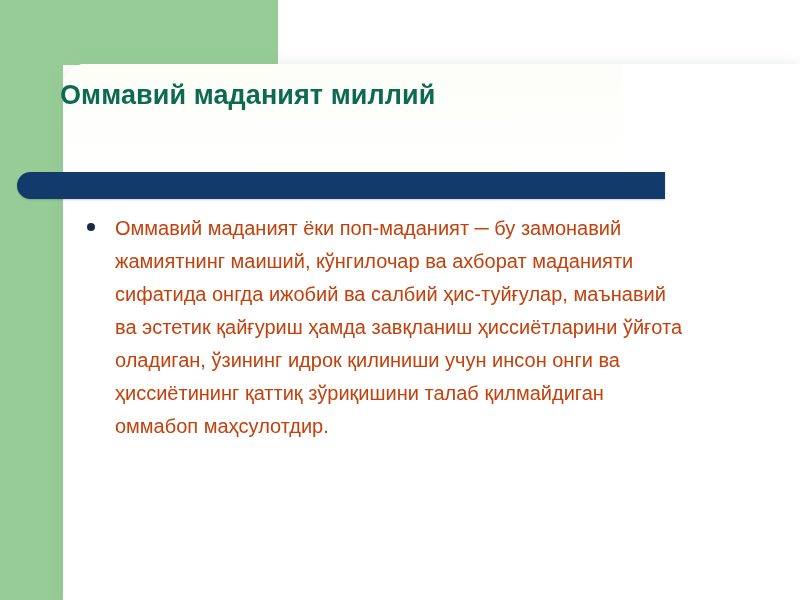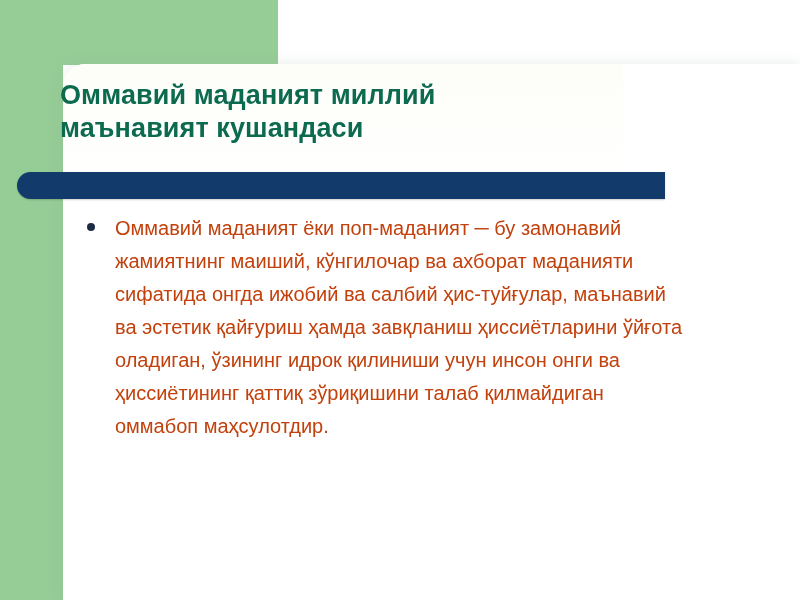--- a/index.html
+++ b/index.html
@@ -126,21 +126,20 @@
   <div class="green-rail"></div>
 
   <div class="green-top-block"></div>
 
   <div class="white-card"></div>
 
   <div class="card-sheen"></div>
 
   <div class="title">
     <span class="title-line">Оммавий маданият миллий</span>
-    <span class="title-line">маънавият кушандаси</span>
   </div>
 
   <div class="divider-bar"></div>
 
   <div class="body-block">
     <div class="bullet-row">
       <span class="bullet-dot"></span>
       <span class="body-text">Оммавий маданият ёки  поп-маданият ─ бу замонавий жамиятнинг маиший, кўнгилочар ва ахборат маданияти сифатида онгда ижобий ва салбий ҳис-туйғулар, маънавий ва эстетик қайғуриш ҳамда завқланиш ҳиссиётларини ўйғота оладиган, ўзининг идрок қилиниши учун инсон онги ва ҳиссиётининг қаттиқ зўриқишини талаб қилмайдиган оммабоп маҳсулотдир.</span>
     </div>
   </div>

